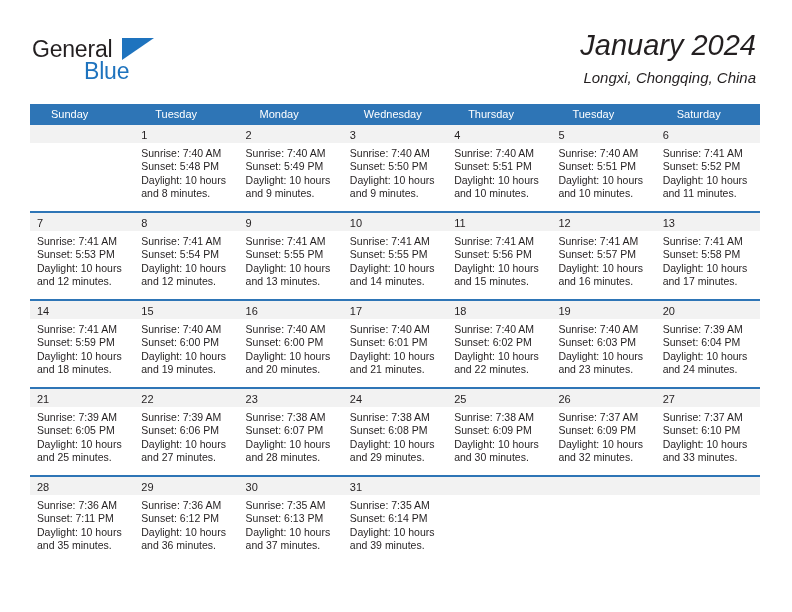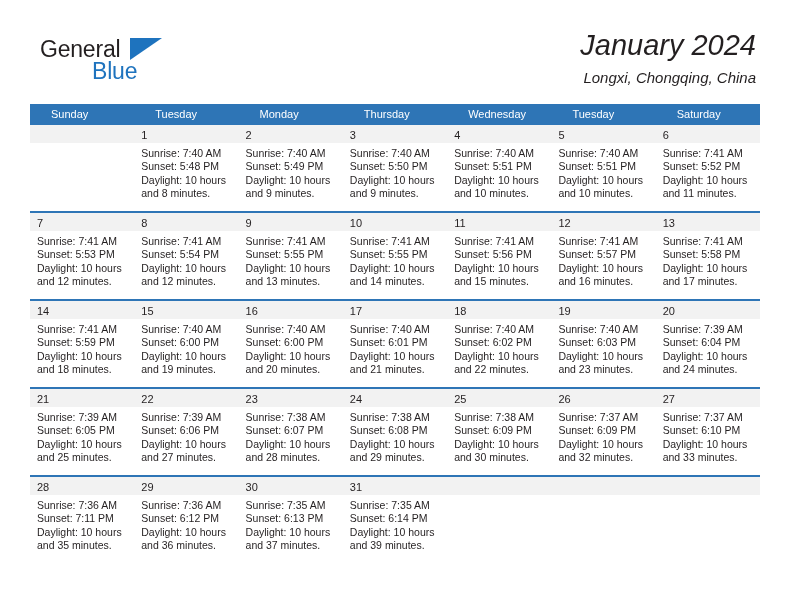--- a/index.html
+++ b/index.html
@@ -24,21 +24,21 @@
   
   .header {
     position: absolute;
     left: 0;
     top: 0;
     width: 792px;
     height: 104px;
   }
   .logo {
     position: absolute;
-    left: 40px;
+    left: 32px;
     top: 36px;
     width: 180px;
     height: 56px;
     text-align: center;
   }
   .logo-general {
     position: absolute;
     left: 0;
     top: 0;
     font-size: 23px;
@@ -170,22 +170,22 @@
       <div class="cal-subtitle">Longxi, Chongqing, China</div>
     </div>
 
   </div>
 
   <div class="calendar">
     <div class="weekday-row" id="weekday-row">
         <div class="weekday">Sunday</div>
         <div class="weekday">Tuesday</div>
         <div class="weekday">Monday</div>
+        <div class="weekday">Wednesday</div>
         <div class="weekday">Thursday</div>
-        <div class="weekday">Wednesday</div>
         <div class="weekday">Tuesday</div>
         <div class="weekday">Saturday</div>
       </div>
     <div id="weeks-container">
         <div class="week">
           <div class="day empty">
             <div class="day-numberbar"><span class="day-number"></span></div>
           </div>
           <div class="day">
             <div class="day-numberbar"><span class="day-number">1</span></div>

